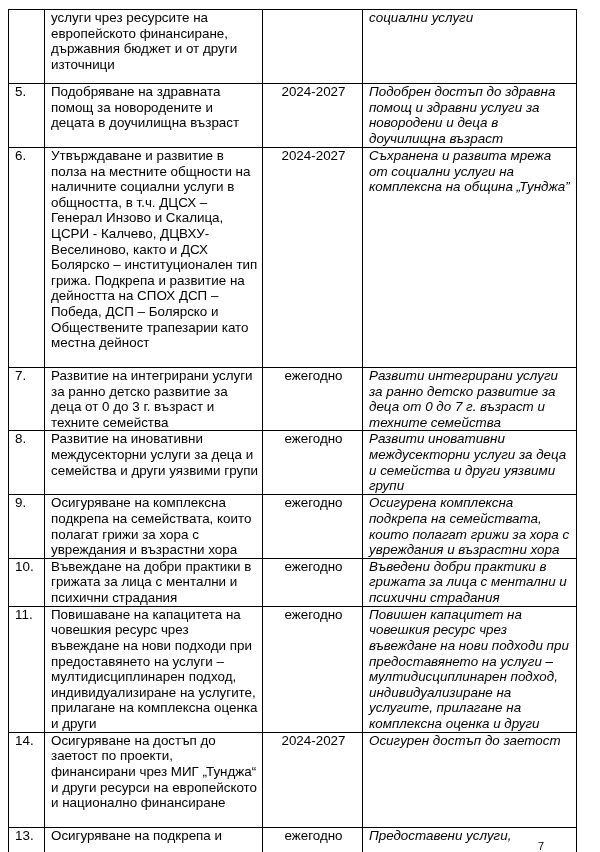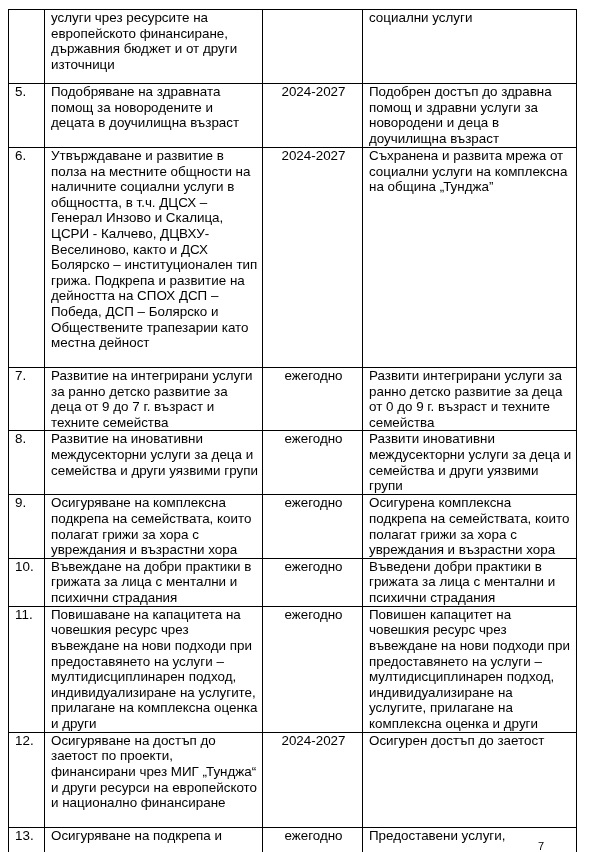--- a/index.html
+++ b/index.html
@@ -15,21 +15,21 @@
   table.plan td {
     border: 1.3px solid #000; vertical-align: top;
     padding: 0 4px 0 6px;
   }
   col.c-num { width: 36px; }
   col.c-act { width: 218px; }
   col.c-term { width: 100px; }
   col.c-res { width: 214px; }
   td.num { padding-left: 6px; }
   td.term { text-align: center; padding-left: 2px; padding-right: 2px; margin-left: 15px; }
-  td.res { padding-left: 4px; }
+  td.res { padding-left: 4px; font-style: italic; }
   .page-num {
     position: absolute; left: 538px; top: 840px; font-size: 11px;
     font-family: "Liberation Sans", sans-serif;
   }
 </style>
 </head>
 <body>
 
 <table class="plan">
   <colgroup>
@@ -52,23 +52,23 @@
       <td class="res">Подобрен достъп до здравна помощ и здравни услуги за новородени и деца в доучилищна възраст</td>
     </tr>
     <tr style="height:220px">
       <td class="num">6.</td>
       <td class="act">Утвърждаване и развитие в полза на местните общности на наличните социални услуги в общността, в т.ч. ДЦСХ – Генерал Инзово и Скалица, ЦСРИ - Калчево, ДЦВХУ-Веселиново, както и ДСХ Болярско – институционален тип грижа. Подкрепа и развитие на дейността на СПОХ ДСП – Победа, ДСП – Болярско и Обществените трапезарии като местна дейност</td>
       <td class="term">2024-2027</td>
       <td class="res">Съхранена и развита мрежа от социални услуги на комплексна на община „Тунджа”</td>
     </tr>
     <tr style="height:63px">
       <td class="num">7.</td>
-      <td class="act">Развитие на интегрирани услуги за ранно детско развитие за деца от 9 до 7 г. възраст и техните семейства</td>
+      <td class="act">Развитие на интегрирани услуги за ранно детско развитие за деца от 0 до 3 г. възраст и техните семейства</td>
       <td class="term">ежегодно</td>
-      <td class="res">Развити интегрирани услуги за ранно детско развитие за деца от 0 до 9 г. възраст и техните семейства</td>
+      <td class="res">Развити интегрирани услуги за ранно детско развитие за деца от 0 до 7 г. възраст и техните семейства</td>
     </tr>
     <tr style="height:64px">
       <td class="num">8.</td>
       <td class="act">Развитие на иновативни междусекторни услуги за деца и семейства и други уязвими групи</td>
       <td class="term">ежегодно</td>
       <td class="res">Развити иновативни междусекторни услуги за деца и семейства и други уязвими групи</td>
     </tr>
     <tr style="height:62px">
       <td class="num">9.</td>
       <td class="act">Осигуряване на комплексна подкрепа на семействата, които полагат грижи за хора с увреждания и възрастни хора</td>
@@ -81,21 +81,21 @@
       <td class="term">ежегодно</td>
       <td class="res">Въведени добри практики в грижата за лица с ментални и психични страдания</td>
     </tr>
     <tr style="height:126px">
       <td class="num">11.</td>
       <td class="act">Повишаване на капацитета на човешкия ресурс чрез въвеждане на нови подходи при предоставянето на услуги – мултидисциплинарен подход, индивидуализиране на услугите, прилагане на комплексна оценка и други</td>
       <td class="term">ежегодно</td>
       <td class="res">Повишен капацитет на човешкия ресурс чрез въвеждане на нови подходи при предоставянето на услуги – мултидисциплинарен подход, индивидуализиране на услугите, прилагане на комплексна оценка и други</td>
     </tr>
     <tr style="height:95px">
-      <td class="num">12.</td>
+      <td class="num">14.</td>
       <td class="act">Осигуряване на достъп до заетост по проекти, финансирани чрез МИГ „Тунджа“ и други ресурси на европейското и национално финансиране</td>
       <td class="term">2024-2027</td>
       <td class="res">Осигурен достъп до заетост</td>
     </tr>
     <tr style="height:29px">
       <td class="num">13.</td>
       <td class="act">Осигуряване на подкрепа и</td>
       <td class="term">ежегодно</td>
       <td class="res">Предоставени услуги,</td>
     </tr>

